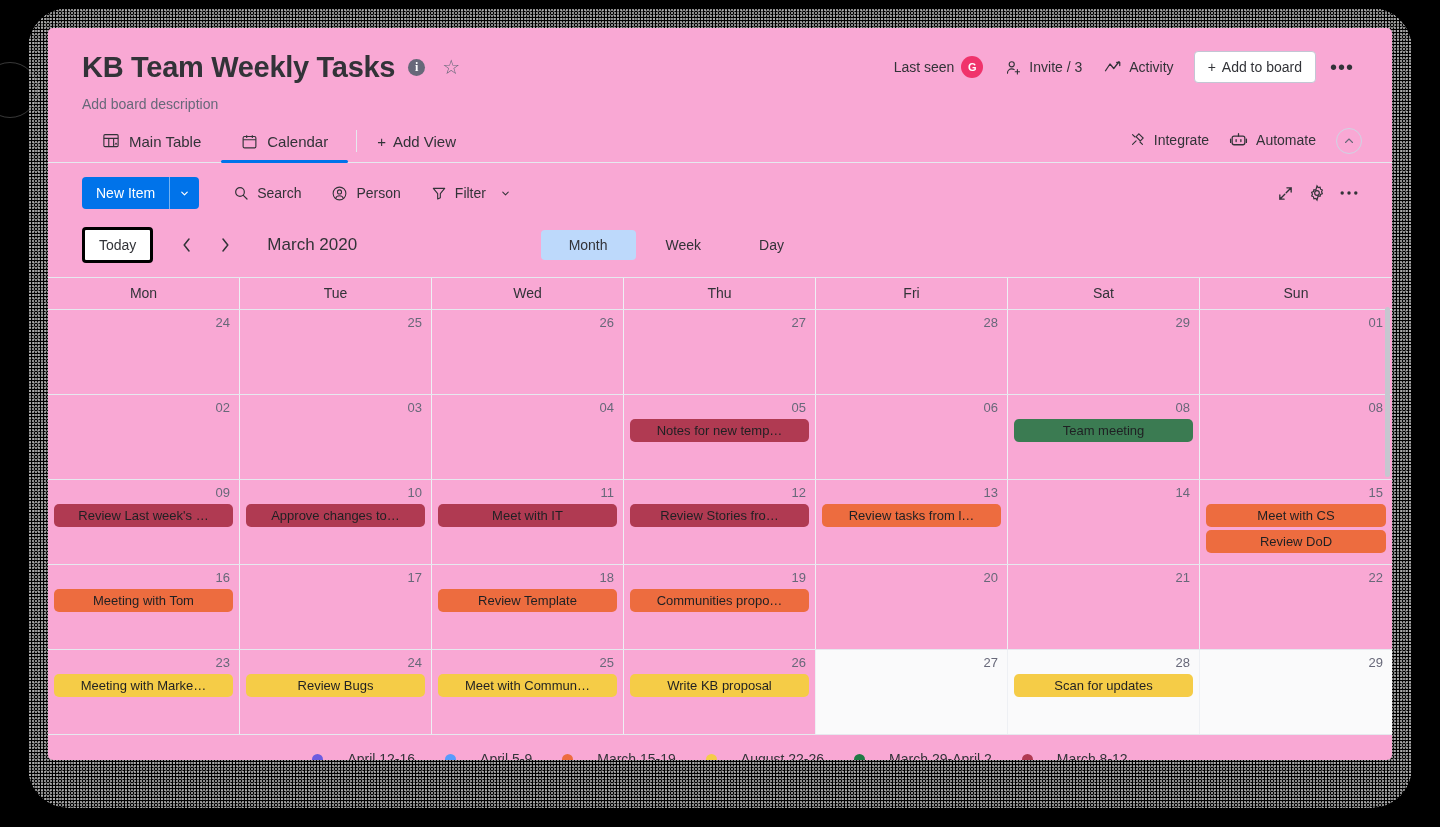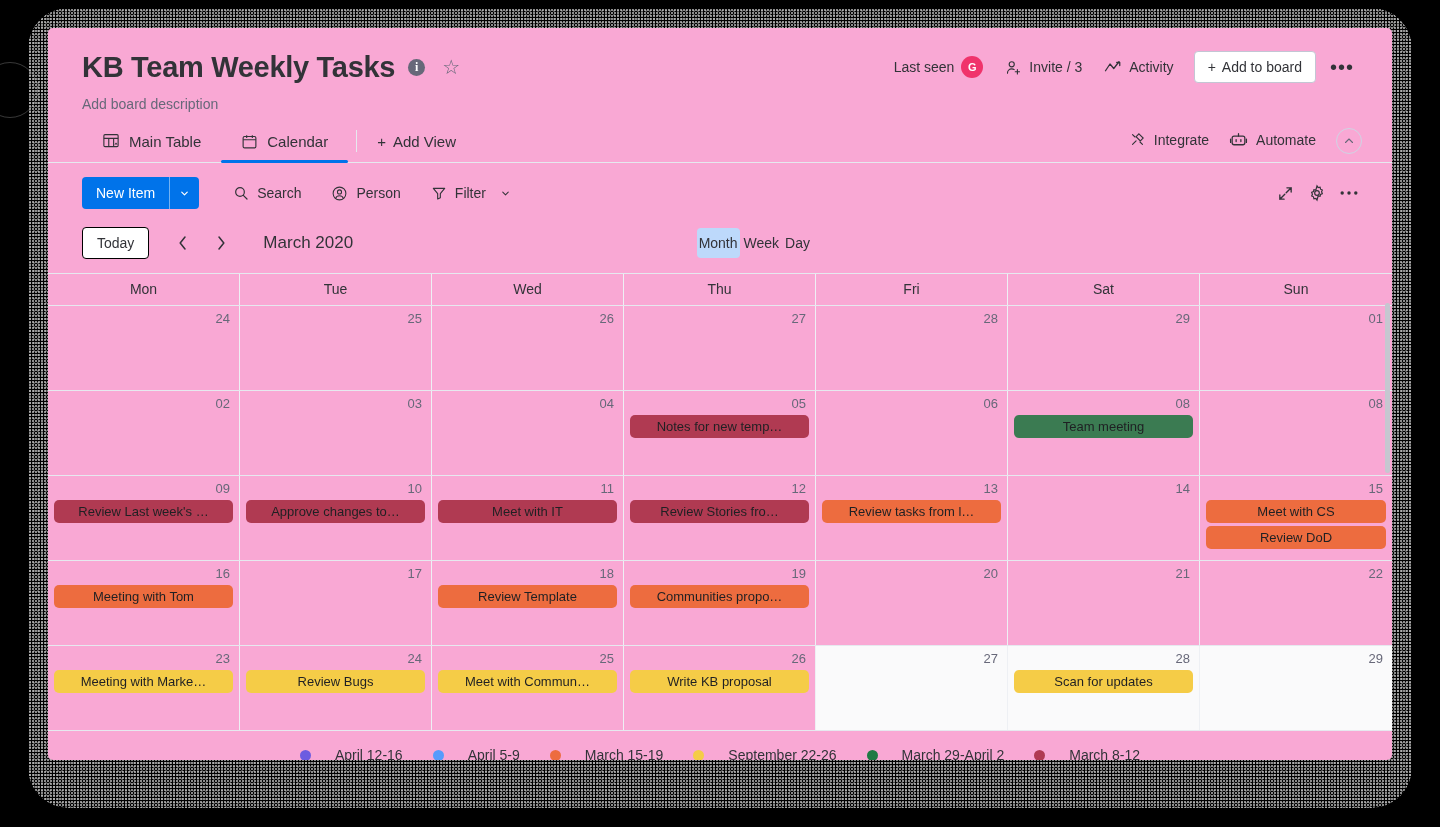--- a/index.html
+++ b/index.html
@@ -117,28 +117,28 @@
     border-left: 1px solid rgba(255,255,255,0.45);
     display:flex; align-items:center;
   }
   .tb-item { display:flex; align-items:center; gap:8px; font-size:14px; color:#323338; padding:7px 12px; border-radius:4px; cursor:pointer; }
   .toolbar-right { margin-left:auto; display:flex; align-items:center; gap: 14px; padding-right: 4px; }
   .icon-btn { color:#323338; cursor:pointer; display:flex; align-items:center; }
 
   
   .cal-nav { display:flex; align-items:center; padding: 4px 30px 14px 34px; gap: 0; }
   .today-btn {
-    border: 1px solid #000000; border-radius: 4px; background:#fff;
+    border: 3px solid #000000; border-radius: 4px; background:#fff;
     font-size: 14px; color: #323338; padding: 7px 14px; cursor:pointer;
   }
   .arrow-btn { font-size: 17px; color:#323338; padding: 4px 11px; cursor:pointer; line-height:1; }
   .nav-arrows { margin-left: 18px; display:flex; align-items:center; gap:6px; }
   .cal-month { font-size: 17px; color:#323338; margin-left: 26px; }
   .view-switch { margin-left: auto; display:flex; align-items:center; gap: 2px; margin-right: 550px; }
-  .vs-btn { font-size:14px; color:#323338; padding: 7px 2px; border-radius:4px; cursor:pointer; }
+  .vs-btn { font-size:14px; color:#323338; padding: 7px 28px; border-radius:4px; cursor:pointer; }
   .vs-btn.active { background:#cce5ff; background:#bdd9fb; }
 
   
   .cal-wrap { position: relative; }
   .weekday-row { display: grid; grid-template-columns: repeat(7, 1fr); border-top: 1px solid #e6e9ef; border-bottom: 1px solid #e6e9ef; }
   .weekday {
     text-align: center; font-size: 14px; color: #323338;
     padding: 7px 0 8px 0; border-right: 1px solid #eef0f4;
   }
   .weekday:last-child { border-right: none; }
@@ -519,21 +519,21 @@
         <div class="legend-item">
           <span class="legend-dot" style="background: rgb(87, 155, 252);"></span>
           <span>April 5-9</span>
         </div>
         <div class="legend-item">
           <span class="legend-dot" style="background: rgb(237, 108, 63);"></span>
           <span>March 15-19</span>
         </div>
         <div class="legend-item">
           <span class="legend-dot" style="background: rgb(245, 204, 71);"></span>
-          <span>September 22-26</span>
+          <span>August 22-26</span>
         </div>
         <div class="legend-item">
           <span class="legend-dot" style="background: rgb(31, 122, 68);"></span>
           <span>March 29-April 2</span>
         </div>
         <div class="legend-item">
           <span class="legend-dot" style="background: rgb(176, 58, 82);"></span>
           <span>March 8-12</span>
         </div>
       </div>

